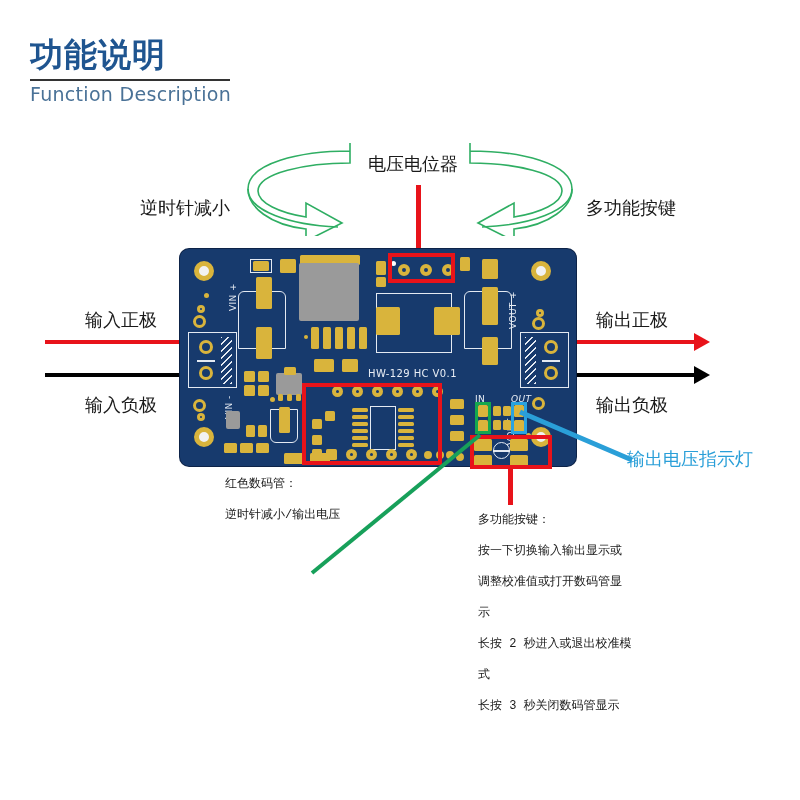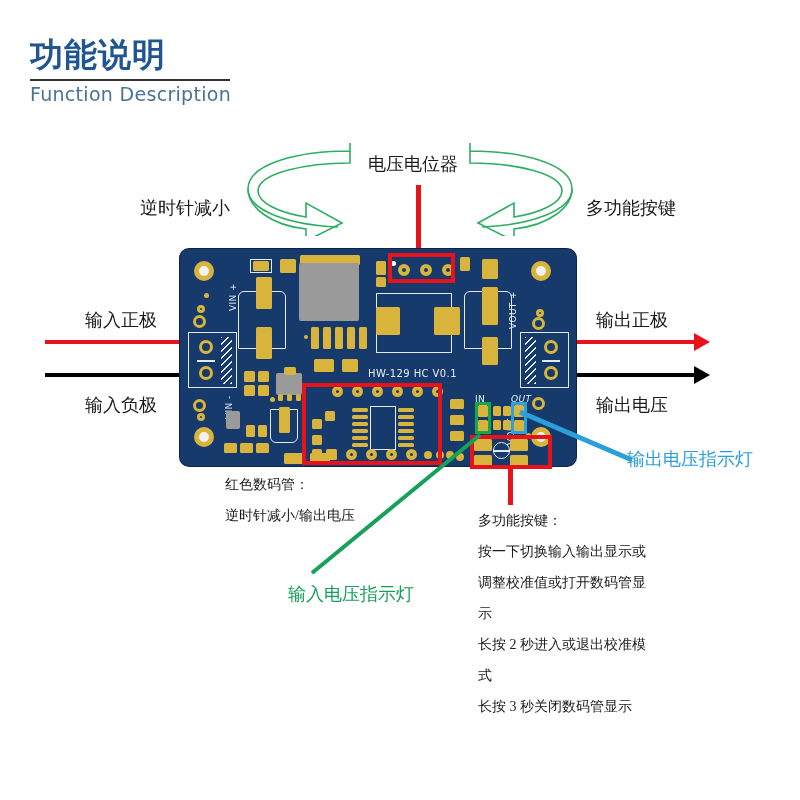--- a/index.html
+++ b/index.html
@@ -34,22 +34,22 @@
   .ann {
     position: absolute; white-space: nowrap;
     font-family: "DejaVu Serif", serif;
     font-size: 18px; color: #1a1a1a; line-height: 1.2;
   }
   .ann.green { color: #17a05a; }
   .ann.cyan  { color: #2a9fd8; }
 
   .blk { position: absolute; }
   .blk .ln {
-    font-family: Liberation Serif, serif;
-    font-size: 14px; color: #1a1a1a;
+    font-family: Liberation Mono, monospace;
+    font-size: 12px; color: #1a1a1a;
     line-height: 31px; white-space: nowrap;
   }
 
   
   .vline { position: absolute; background: #e8131a; }
 
   
   .arw { position: absolute; height: 4px; }
   .arw.red   { background: #e8131a; }
   .arw.black { background: #000000; }
@@ -138,21 +138,21 @@
   <div class="arw black" style="left:45px; top:360px; width:148px;"></div>
   <div class="arw-head black" style="left:185px; top:353px;"></div>
   <div class="ann" style="left:85px; top:381px;">输入负极</div>
 
   <div class="ann" style="left:596px; top:296px;">输出正极</div>
   <div class="arw red" style="left:570px; top:327px; width:130px;"></div>
   <div class="arw-head red" style="left:694px; top:320px;"></div>
 
   <div class="arw black" style="left:570px; top:360px; width:130px;"></div>
   <div class="arw-head black" style="left:694px; top:353px;"></div>
-  <div class="ann" style="left:596px; top:381px;">输出电压</div>
+  <div class="ann" style="left:596px; top:381px;">输出负极</div>
 
   <div id="pcb">
 
     <div class="hole" style="left:14px;  top:12px;  width:20px; height:20px;"></div>
     <div class="hole" style="left:351px; top:12px;  width:20px; height:20px;"></div>
     <div class="hole" style="left:14px;  top:178px; width:20px; height:20px;"></div>
     <div class="hole" style="left:351px; top:178px; width:20px; height:20px;"></div>
 
     <div class="padr" style="left:24px; top:44px; width:5px; height:5px;"></div>
     <div class="via" style="left:17px; top:56px; width:8px;  height:8px;"></div>
@@ -317,21 +317,20 @@
     <line x1="6" y1="4" x2="118" y2="52" stroke="#2a9fd8" stroke-width="5"></line>
   </svg>
 
   <div class="vline" style="left:508px; top:456px; width:5px; height:36px;"></div>
 
   <div class="blk" style="left:225px; top:456px;">
     <div class="ln">红色数码管：</div>
     <div class="ln">逆时针减小/输出电压</div>
   </div>
 
-  <div class="ann green" style="left:288px; top:570px;">输入电压指示灯</div>
   <div class="ann cyan" style="left:627px; top:435px;">输出电压指示灯</div>
 
   <div class="blk" style="left:478px; top:492px;">
     <div class="ln">多功能按键：</div>
     <div class="ln">按一下切换输入输出显示或</div>
     <div class="ln">调整校准值或打开数码管显</div>
     <div class="ln">示</div>
     <div class="ln">长按 2 秒进入或退出校准模</div>
     <div class="ln">式</div>
     <div class="ln">长按 3 秒关闭数码管显示</div>

